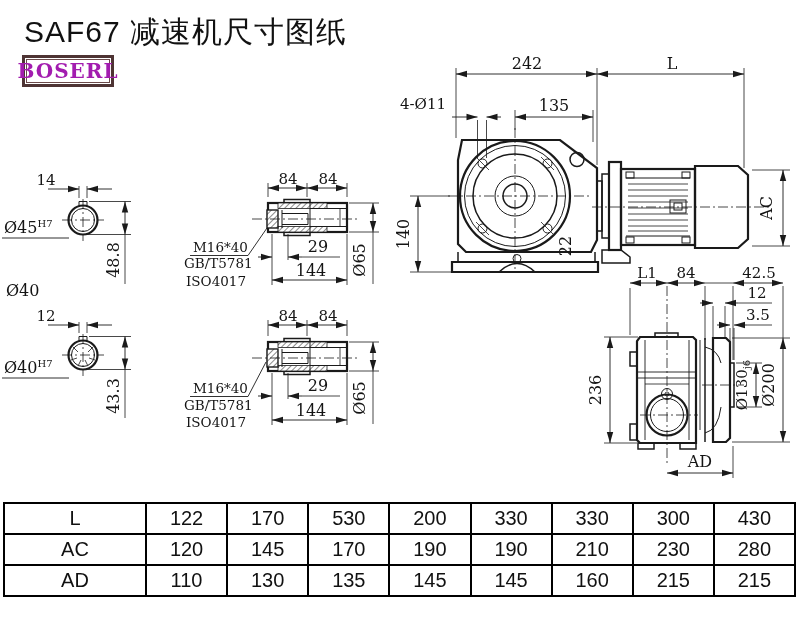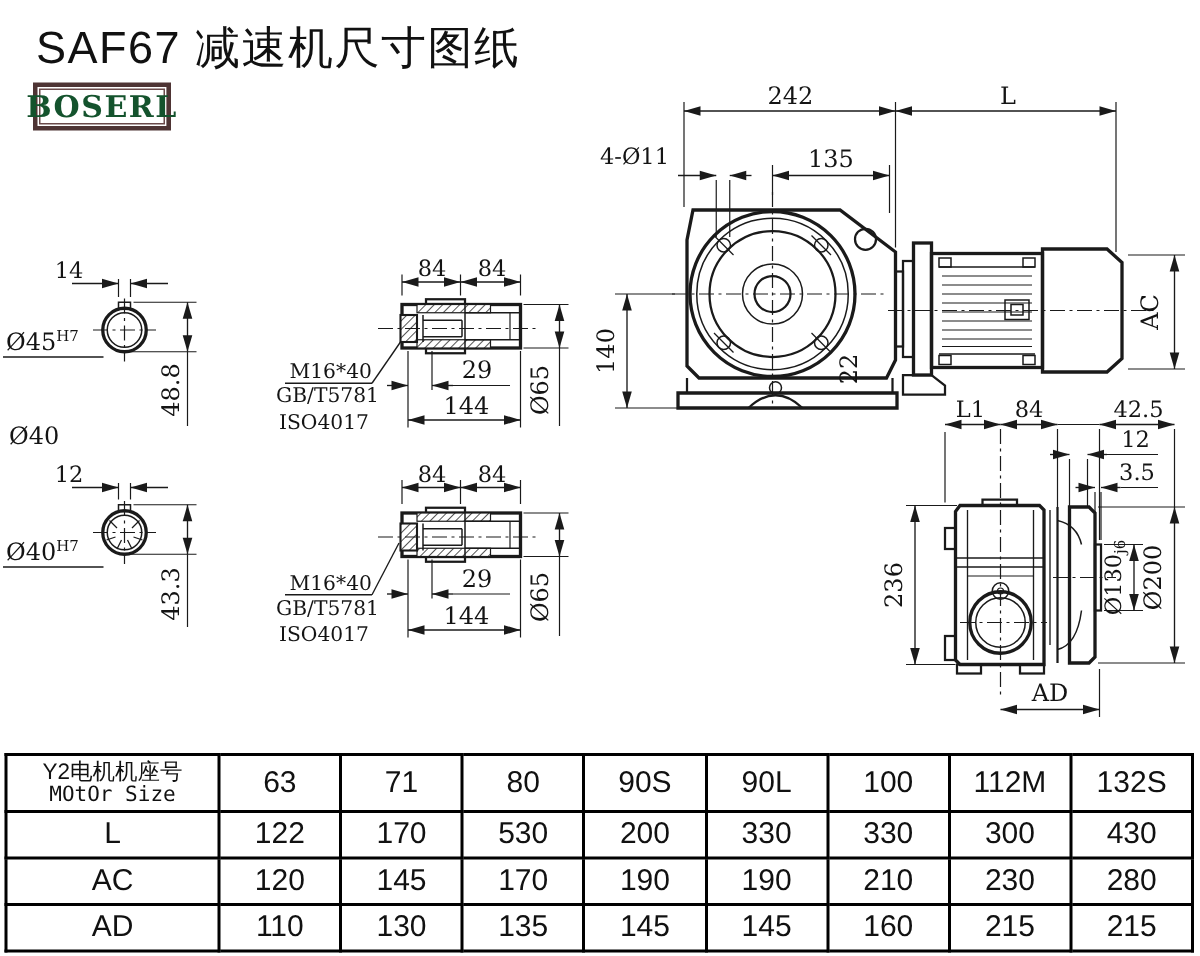--- a/index.html
+++ b/index.html
@@ -1,20 +1,20 @@
 <!DOCTYPE html>
 <html><head>
 <meta charset="utf-8">
 <style>
   html,body{margin:0;padding:0;background:#fff;}
   body{width:800px;height:637px;position:relative;font-family:"Liberation Sans",sans-serif;color:#111;overflow:hidden;}
   .page-title{position:absolute;left:24px;top:12px;font-size:30px;font-weight:normal;letter-spacing:1px;white-space:nowrap;}
   .logo{position:absolute;left:22px;top:55px;width:86px;height:26px;border:3px solid #4e3434;box-shadow:inset 0 0 0 1px #fff, inset 0 0 0 2px #6a4a4a;
         display:flex;align-items:center;justify-content:center;
-        color:#14532d;font-family:"DejaVu Serif",serif;font-weight:bold;font-size:20px;letter-spacing:1px;}
+        color:#a21caf;font-family:"DejaVu Serif",serif;font-weight:bold;font-size:20px;letter-spacing:1px;}
   svg{position:absolute;left:0;top:0;}
   svg text{fill:#141414;}
   .dim{font-family:"DejaVu Serif",serif;font-size:16px;}
   .dimS{font-family:"DejaVu Serif",serif;font-size:15px;}
   .lbl{font-family:"DejaVu Serif",serif;font-size:13.5px;}
   .sup{font-size:10px;}
   .ln{stroke:#1a1a1a;stroke-width:1;fill:none;}
   .b2{stroke:#1a1a1a;stroke-width:2.2;fill:none;}
   .b15{stroke:#1a1a1a;stroke-width:1.5;fill:none;}
   .thin{stroke:#1a1a1a;stroke-width:0.8;fill:none;}
@@ -348,34 +348,20 @@
       <col>
       <col>
       <col>
       <col>
       <col>
       <col>
       <col>
       <col>
     </colgroup>
   <tbody>
-      <tr class="hd">
-    <td>
-      <div class="hcn">Y2电机机座号</div>
-      <div class="hen">MOtOr Size</div>
-    </td>
-    <td>63</td>
-    <td>71</td>
-    <td>80</td>
-    <td>90S</td>
-    <td>90L</td>
-    <td>100</td>
-    <td>112M</td>
-    <td>132S</td>
-  </tr>
   <tr>
     <td>L</td>
     <td>122</td>
     <td>170</td>
     <td>530</td>
     <td>200</td>
     <td>330</td>
     <td>330</td>
     <td>300</td>
     <td>430</td>

